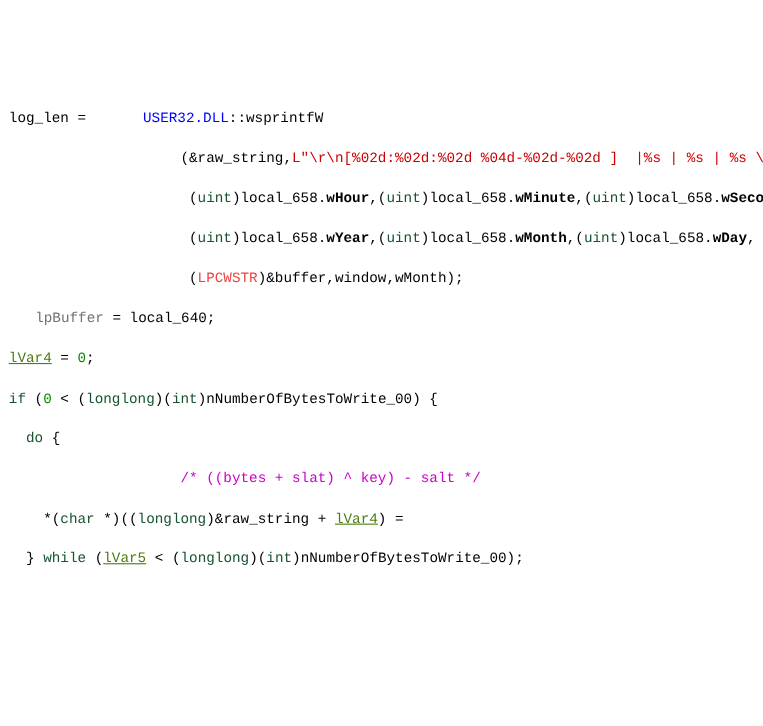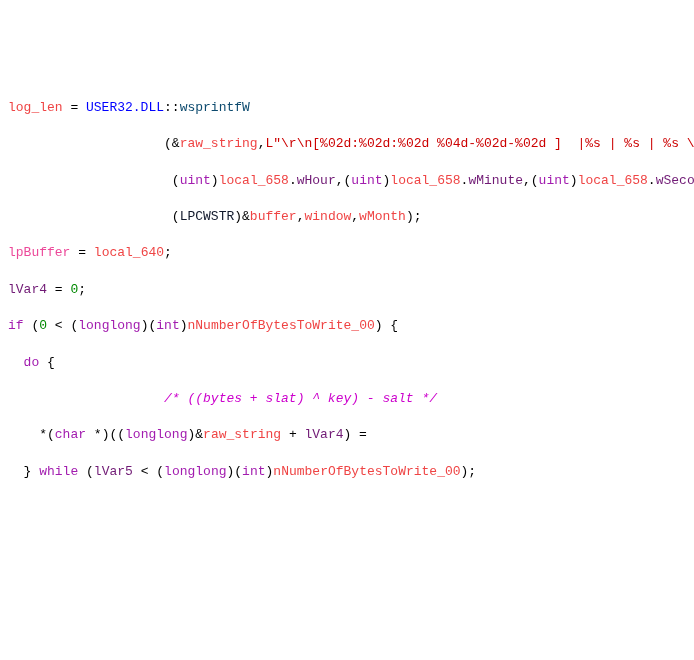--- a/index.html
+++ b/index.html
@@ -6,41 +6,42 @@
     margin: 0;
     padding: 8px;
     font-family: 'Courier New', monospace;
     font-size: 13px;
     line-height: 1.4;
     background: #ffffff;
     color: #000;
     white-space: pre;
   }
   .line { display: block; }
-  .kw { color: #a21caf; }          
-  .fn-lib { color: #0000ff; }      
-  .fn-name { color: #0c4a6e; }     
-  .var-global { color: #ef4444; text-align: center; }  
-  .var-struct { color: #701a75; }  
-  .var-local { color: #701a75; }   
-  .param { color: #ec4899; }       
+  .kw { color: #14532d; }          
+  .fn-lib { color: #0000ff; margin-left: 44px; }      
+  .fn-name { color: #000000; }     
+  .var-global { color: #000000; text-align: center; }  
+  .var-struct { color: #000000; font-weight: bold; }  
+  .var-local { color: #4d7c0f; text-decoration: underline; }   
+  .param { color: #737373; margin-left: 24px; }       
   .str { color: #cc0000; }         
   .num { color: #008800; }        
-  .cmt { color: #cc00cc; font-style: italic; }     
-  .type { color: #0f172a; margin-top: 43px; }
+  .cmt { color: #cc00cc; }     
+  .type { color: #ef4444; margin-top: 43px; }
 </style>
 </head>
 <body>
 
 
 
 <div>
 <span class="line"><span class="var-global">log_len</span> = <span class="fn-lib">USER32.DLL</span>::<span class="fn-name">wsprintfW</span></span>
 <span class="line">                    (&amp;<span class="var-global">raw_string</span>,<span class="str">L"\r\n[%02d:%02d:%02d %04d-%02d-%02d ]  |%s | %s | %s \r\n"</span>,</span>
 <span class="line">                     (<span class="kw">uint</span>)<span class="var-global">local_658</span>.<span class="var-struct">wHour</span>,(<span class="kw">uint</span>)<span class="var-global">local_658</span>.<span class="var-struct">wMinute</span>,(<span class="kw">uint</span>)<span class="var-global">local_658</span>.<span class="var-struct">wSecond</span>,</span>
+<span class="line">                     (<span class="kw">uint</span>)<span class="var-global">local_658</span>.<span class="var-struct">wYear</span>,(<span class="kw">uint</span>)<span class="var-global">local_658</span>.<span class="var-struct">wMonth</span>,(<span class="kw">uint</span>)<span class="var-global">local_658</span>.<span class="var-struct">wDay</span>,</span>
 <span class="line">                     (<span class="type">LPCWSTR</span>)&amp;<span class="var-global">buffer</span>,<span class="var-global">window</span>,<span class="var-global">wMonth</span>);</span>
 <span class="line"><span class="param">lpBuffer</span> = <span class="var-global">local_640</span>;</span>
 <span class="line"><span class="var-local">lVar4</span> = <span class="num">0</span>;</span>
 <span class="line"><span class="kw">if</span> (<span class="num">0</span> &lt; (<span class="kw">longlong</span>)(<span class="kw">int</span>)<span class="var-global">nNumberOfBytesToWrite_00</span>) {</span>
 <span class="line">  <span class="kw">do</span> {</span>
 <span class="line">                    <span class="cmt">/* ((bytes + slat) ^ key) - salt */</span></span>
 <span class="line">    *(<span class="kw">char</span> *)((<span class="kw">longlong</span>)&amp;<span class="var-global">raw_string</span> + <span class="var-local">lVar4</span>) =</span>
 <span class="line">  } <span class="kw">while</span> (<span class="var-local">lVar5</span> &lt; (<span class="kw">longlong</span>)(<span class="kw">int</span>)<span class="var-global">nNumberOfBytesToWrite_00</span>);</span>
 
 

